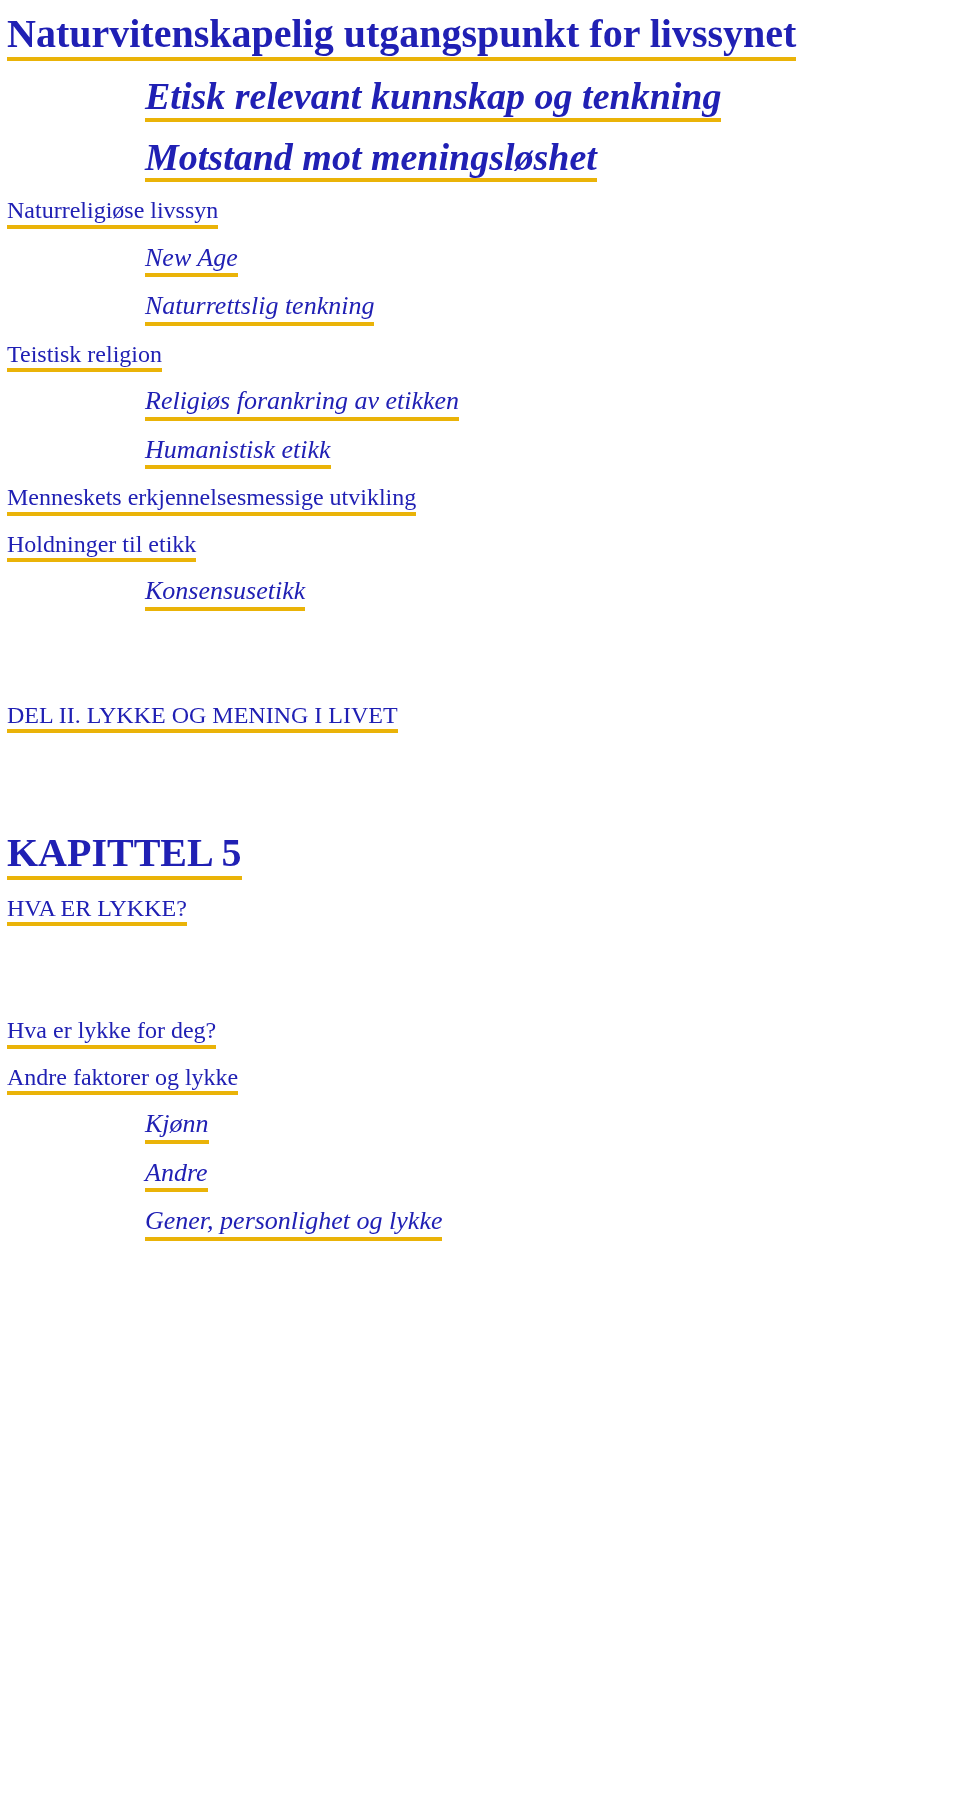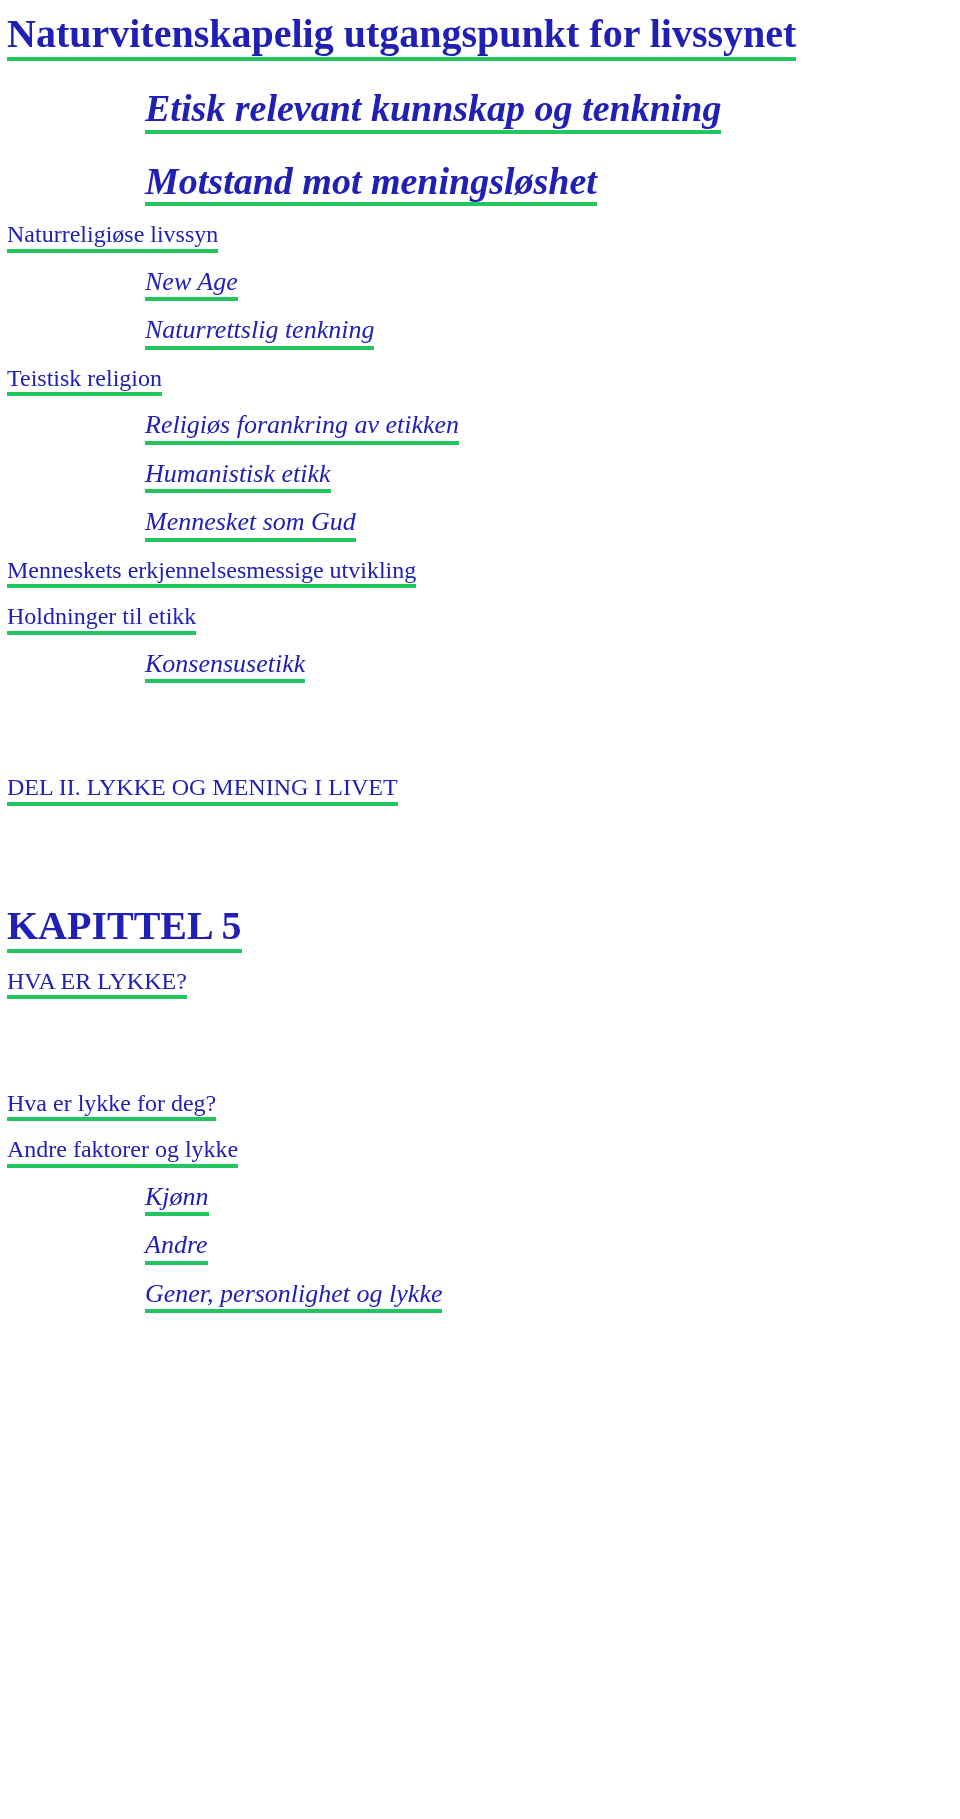--- a/index.html
+++ b/index.html
@@ -29,55 +29,54 @@
     white-space: nowrap;
     line-height: 1.0;
     margin: 0;
     padding: 0;
   }
 
   .toc-entry .label {
     display: inline-block;
     color: #2020b4;
     text-decoration: none;
-    border-bottom: 4px solid #22c55e;
+    border-bottom: 4px solid #eab308;
     padding-bottom: 2px;
     line-height: 1.02;
   }
 
   
   .lvl-0 { padding-left: 7px; }
   .lvl-1 { padding-left: 145px; }
 
   
   .style-bold   .label { font-weight: bold;   font-style: normal; font-size: 40px; }
   .style-normal .label { font-weight: normal; font-style: normal; font-size: 24px; }
   .style-italic .label { font-weight: normal; font-style: italic; font-size: 26px; }
-  .style-bolditalic .label { font-weight: bold; font-style: italic; font-size: 38px; margin-top: 12px; }
+  .style-bolditalic .label { font-weight: bold; font-style: italic; font-size: 38px; }
 
   
   .gap-normal { margin-top: 16px; }
   .gap-big    { margin-top: 92px; }
   .gap-huge   { margin-top: 100px; }
   .gap-first  { margin-top: 0px; }
 </style>
 </head>
 <body>
 
 <div id="toc">
     <div class="toc-entry lvl-0 style-bold gap-first"><a class="label" href="#">Naturvitenskapelig utgangspunkt for livssynet</a></div>
     <div class="toc-entry lvl-1 style-bolditalic gap-normal"><a class="label" href="#">Etisk relevant kunnskap og tenkning</a></div>
     <div class="toc-entry lvl-1 style-bolditalic gap-normal"><a class="label" href="#">Motstand mot meningsløshet</a></div>
     <div class="toc-entry lvl-0 style-normal gap-normal"><a class="label" href="#">Naturreligiøse livssyn</a></div>
     <div class="toc-entry lvl-1 style-italic gap-normal"><a class="label" href="#">New Age</a></div>
     <div class="toc-entry lvl-1 style-italic gap-normal"><a class="label" href="#">Naturrettslig tenkning</a></div>
     <div class="toc-entry lvl-0 style-normal gap-normal"><a class="label" href="#">Teistisk religion</a></div>
     <div class="toc-entry lvl-1 style-italic gap-normal"><a class="label" href="#">Religiøs forankring av etikken</a></div>
     <div class="toc-entry lvl-1 style-italic gap-normal"><a class="label" href="#">Humanistisk etikk</a></div>
-    <div class="toc-entry lvl-1 style-italic gap-normal"><a class="label" href="#">Mennesket som Gud</a></div>
     <div class="toc-entry lvl-0 style-normal gap-normal"><a class="label" href="#">Menneskets erkjennelsesmessige utvikling</a></div>
     <div class="toc-entry lvl-0 style-normal gap-normal"><a class="label" href="#">Holdninger til etikk</a></div>
     <div class="toc-entry lvl-1 style-italic gap-normal"><a class="label" href="#">Konsensusetikk</a></div>
     <div class="toc-entry lvl-0 style-normal gap-big"><a class="label" href="#">DEL II. LYKKE OG MENING I LIVET</a></div>
     <div class="toc-entry lvl-0 style-bold gap-huge"><a class="label" href="#">KAPITTEL 5</a></div>
     <div class="toc-entry lvl-0 style-normal gap-normal"><a class="label" href="#">HVA ER LYKKE?</a></div>
     <div class="toc-entry lvl-0 style-normal gap-big"><a class="label" href="#">Hva er lykke for deg?</a></div>
     <div class="toc-entry lvl-0 style-normal gap-normal"><a class="label" href="#">Andre faktorer og lykke</a></div>
     <div class="toc-entry lvl-1 style-italic gap-normal"><a class="label" href="#">Kjønn</a></div>
     <div class="toc-entry lvl-1 style-italic gap-normal"><a class="label" href="#">Andre</a></div>

